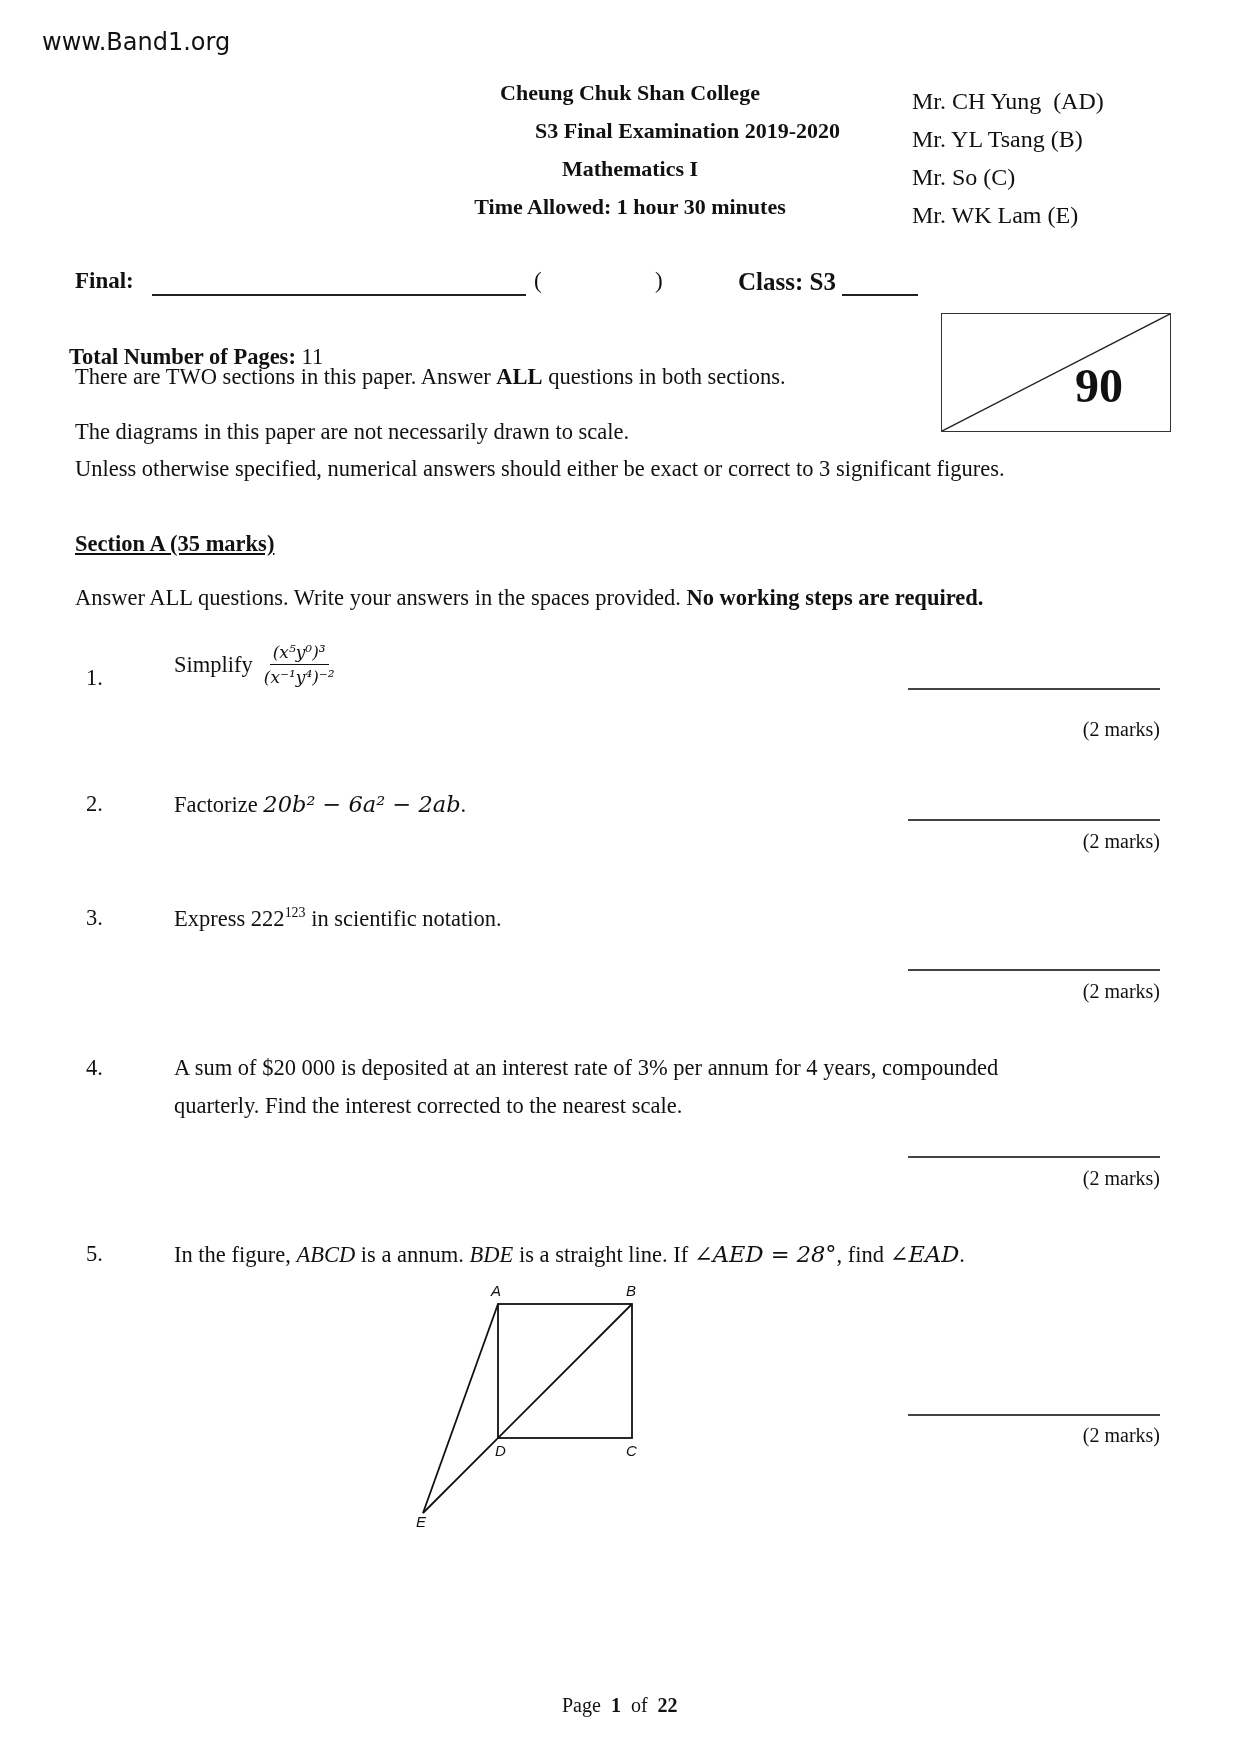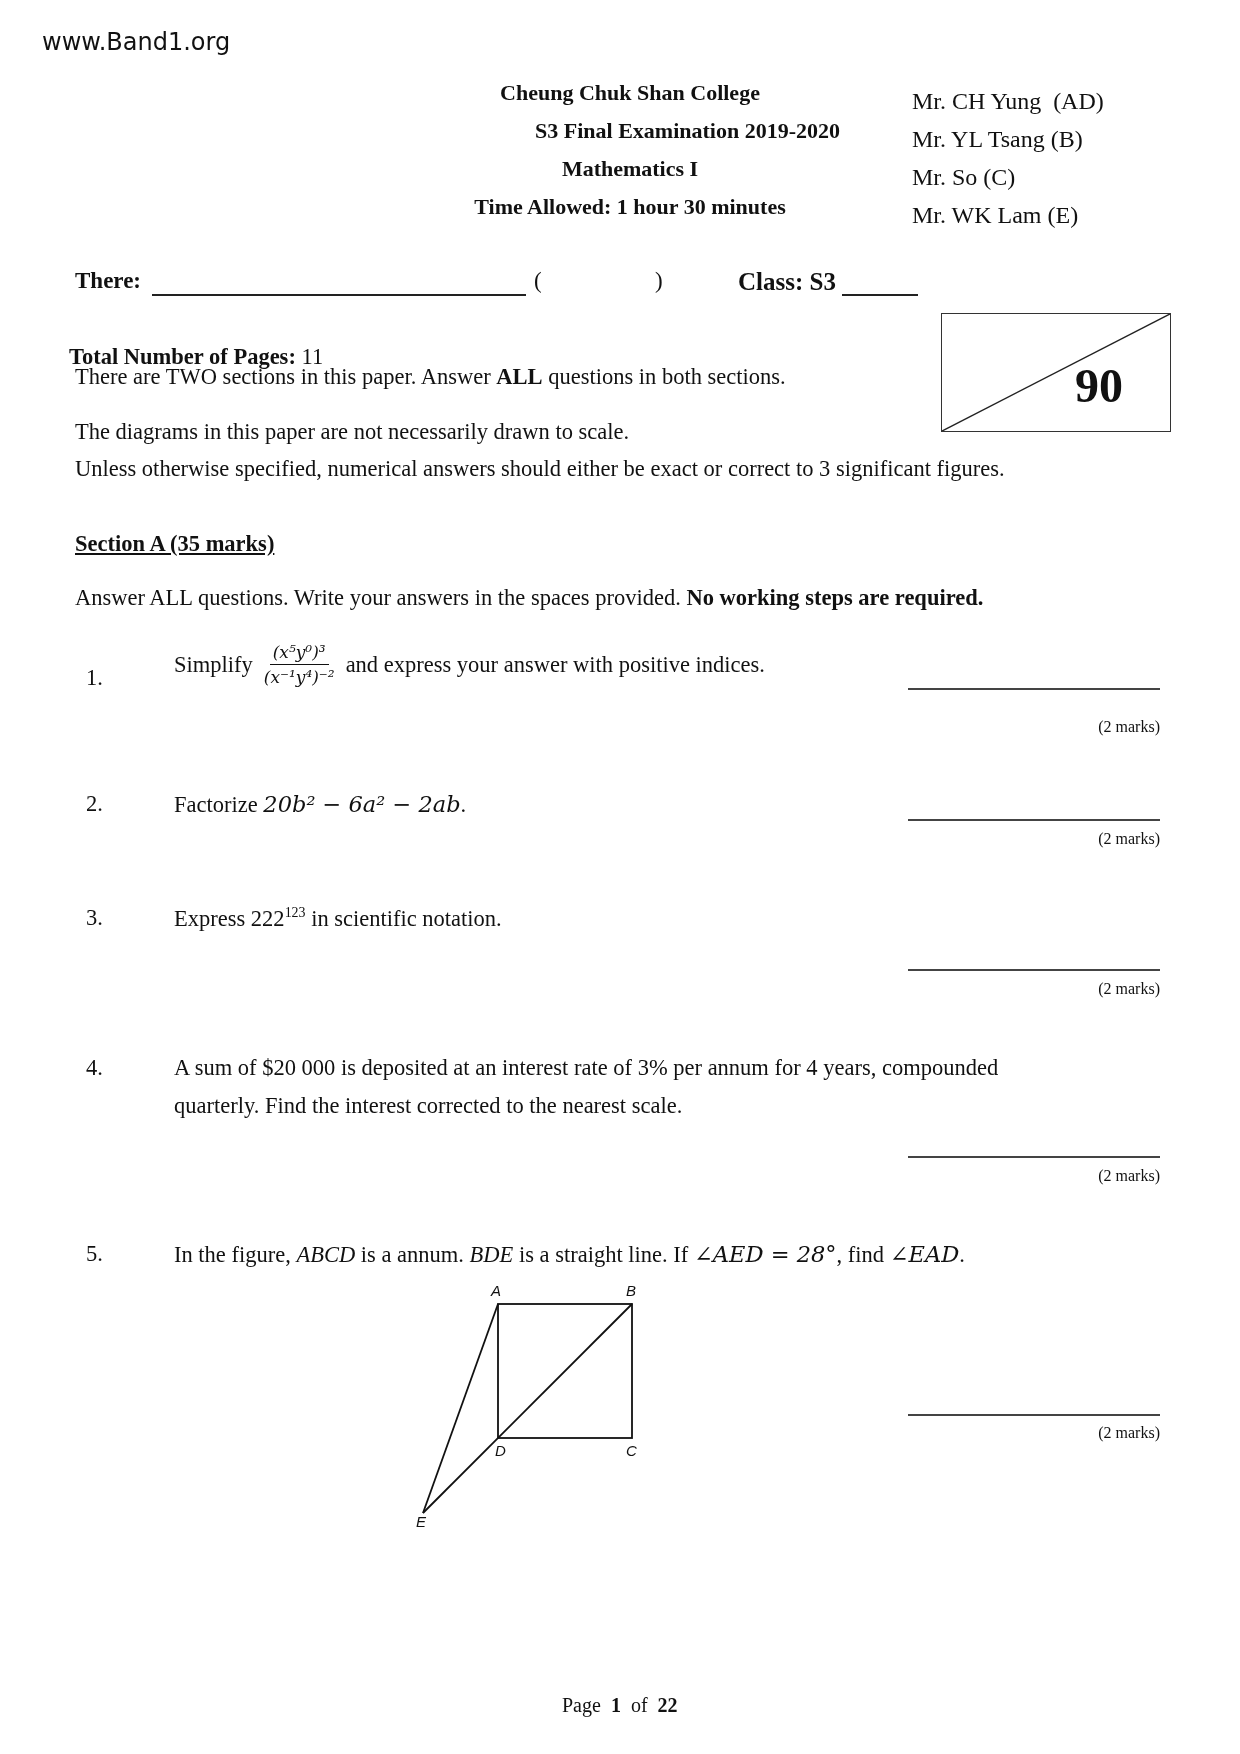--- a/index.html
+++ b/index.html
@@ -7,21 +7,21 @@
          font-family:"Liberation Serif", serif; color:#111; }
   .abs { position:absolute; }
   .watermark { left:42px; top:28px; font-family:"DejaVu Sans", sans-serif; font-size:24px; color:#111; }
   .hdr { left:420px; width:420px; text-align:center; font-weight:bold; font-size:22px; }
   .teacher { left:912px; font-size:24px; }
   .b { font-weight:bold; }
   .txt { font-size:22.5px; }
   .qnum { left:86px; font-size:22.5px; }
   .qtext { left:174px; font-size:22.5px; }
   .ans { left:908px; width:252px; border-bottom:2px solid #444; height:0; }
-  .marks { right:80px; font-size:16px; }
+  .marks { right:80px; font-size:20px; }
   .math { font-family:"DejaVu Serif", serif; font-style:italic; }
   .frac { display:inline-flex; flex-direction:column; align-items:center; vertical-align:middle; margin:0 8px; font-family:"DejaVu Serif", serif; font-style:italic; font-size:17px; }
   .frac .num { border-bottom:1.5px solid #111; padding:0 3px 2px; }
   .frac .den { padding:2px 3px 0; }
   sup { font-size:0.62em; }
   .score-box { left:941px; top:313px; width:228px; height:117px; border:1.5px solid #333; }
   .underline { text-decoration:underline; }
 </style>
 </head>
 <body>
@@ -31,21 +31,21 @@
 <div class="abs hdr" style="top:80px;">Cheung Chuk Shan College</div>
 <div class="abs hdr" style="top:118px;text-align:right;">S3 Final Examination 2019-2020</div>
 <div class="abs hdr" style="top:156px;">Mathematics I</div>
 <div class="abs hdr" style="top:194px;">Time Allowed: 1 hour 30 minutes</div>
 
 <div class="abs teacher" style="top:88px; white-space:pre;">Mr. CH Yung  (AD)</div>
 <div class="abs teacher" style="top:126px;">Mr. YL Tsang (B)</div>
 <div class="abs teacher" style="top:164px;">Mr. So (C)</div>
 <div class="abs teacher" style="top:202px;">Mr. WK Lam (E)</div>
 
-<div class="abs b" style="left:75px; top:268px; font-size:23px;">There:</div>
+<div class="abs b" style="left:75px; top:268px; font-size:23px;">Final:</div>
 <div class="abs" style="left:152px; top:294px; width:374px; border-bottom:2px solid #222;"></div>
 <div class="abs" style="left:534px; top:268px; font-size:23px;">(</div>
 <div class="abs" style="left:546px; top:268px; width:110px; height:28px;"></div>
 <div class="abs" style="left:655px; top:268px; font-size:23px;">)</div>
 <div class="abs b" style="left:738px; top:268px; font-size:25px;">Class: S3</div>
 <div class="abs" style="left:842px; top:294px; width:76px; border-bottom:2px solid #222;"></div>
 
 <div class="abs score-box">
   <svg width="228" height="117" style="position:absolute;left:0;top:0;">
     <line x1="0" y1="117" x2="228" y2="0" stroke="#222" stroke-width="1.5"></line>
@@ -64,21 +64,20 @@
 <div class="abs txt b underline" style="left:75px; top:531px;">Section A (35 marks)</div>
 <div class="abs txt" style="left:75px; top:585px;"><span>Answer ALL questions. Write your answers in the spaces provided. </span><span class="b">No working steps are required.</span></div>
 
 <div class="abs qnum" style="top:665px;">1.</div>
 <div class="abs qtext" style="top:642px; display:flex; align-items:center;">
   <span>Simplify</span>
   <span class="frac">
     <span class="num">(x⁵y⁰)³</span>
     <span class="den">(x⁻¹y⁴)⁻²</span>
   </span>
-  <span>and express your answer with positive indices.</span>
 </div>
 <div class="abs ans" style="top:688px;"></div>
 <div class="abs marks" style="top:718px;">(2 marks)</div>
 
 <div class="abs qnum" style="top:791px;">2.</div>
 <div class="abs qtext" style="top:791px;"><span>Factorize </span><span class="math">20b² − 6a² − 2ab</span><span>.</span></div>
 <div class="abs ans" style="top:819px;"></div>
 <div class="abs marks" style="top:830px;">(2 marks)</div>
 
 <div class="abs qnum" style="top:905px;">3.</div>

